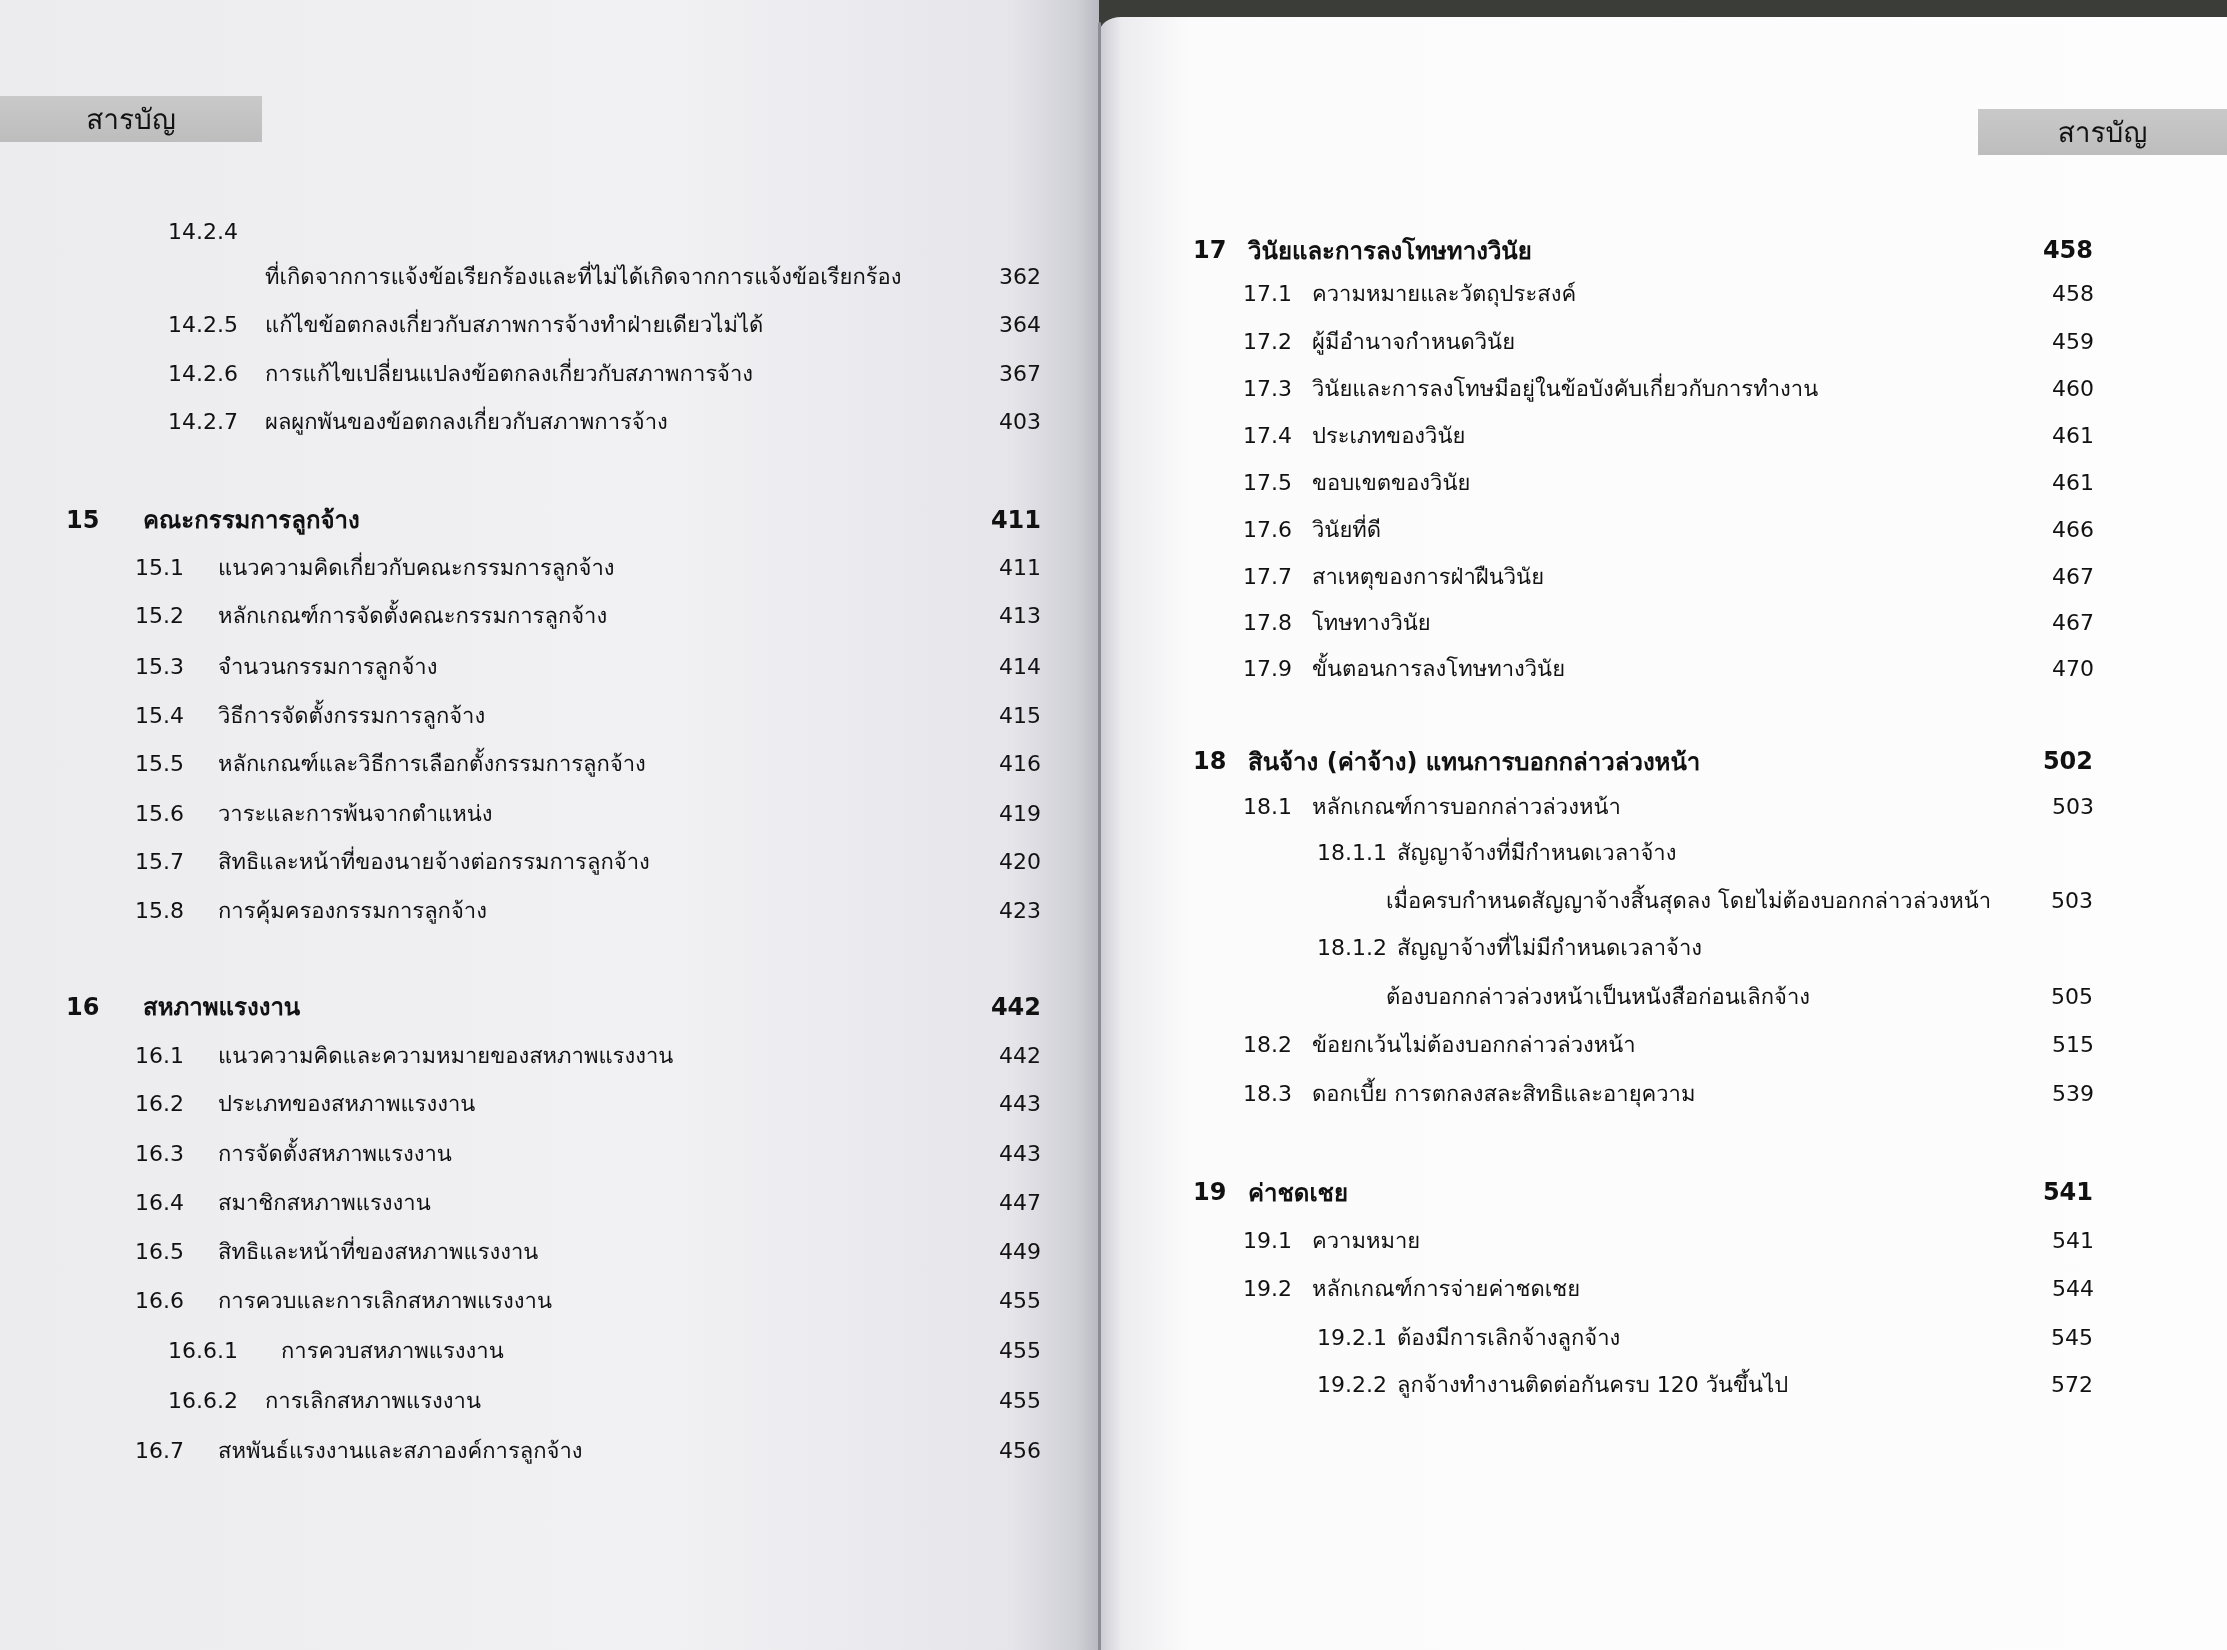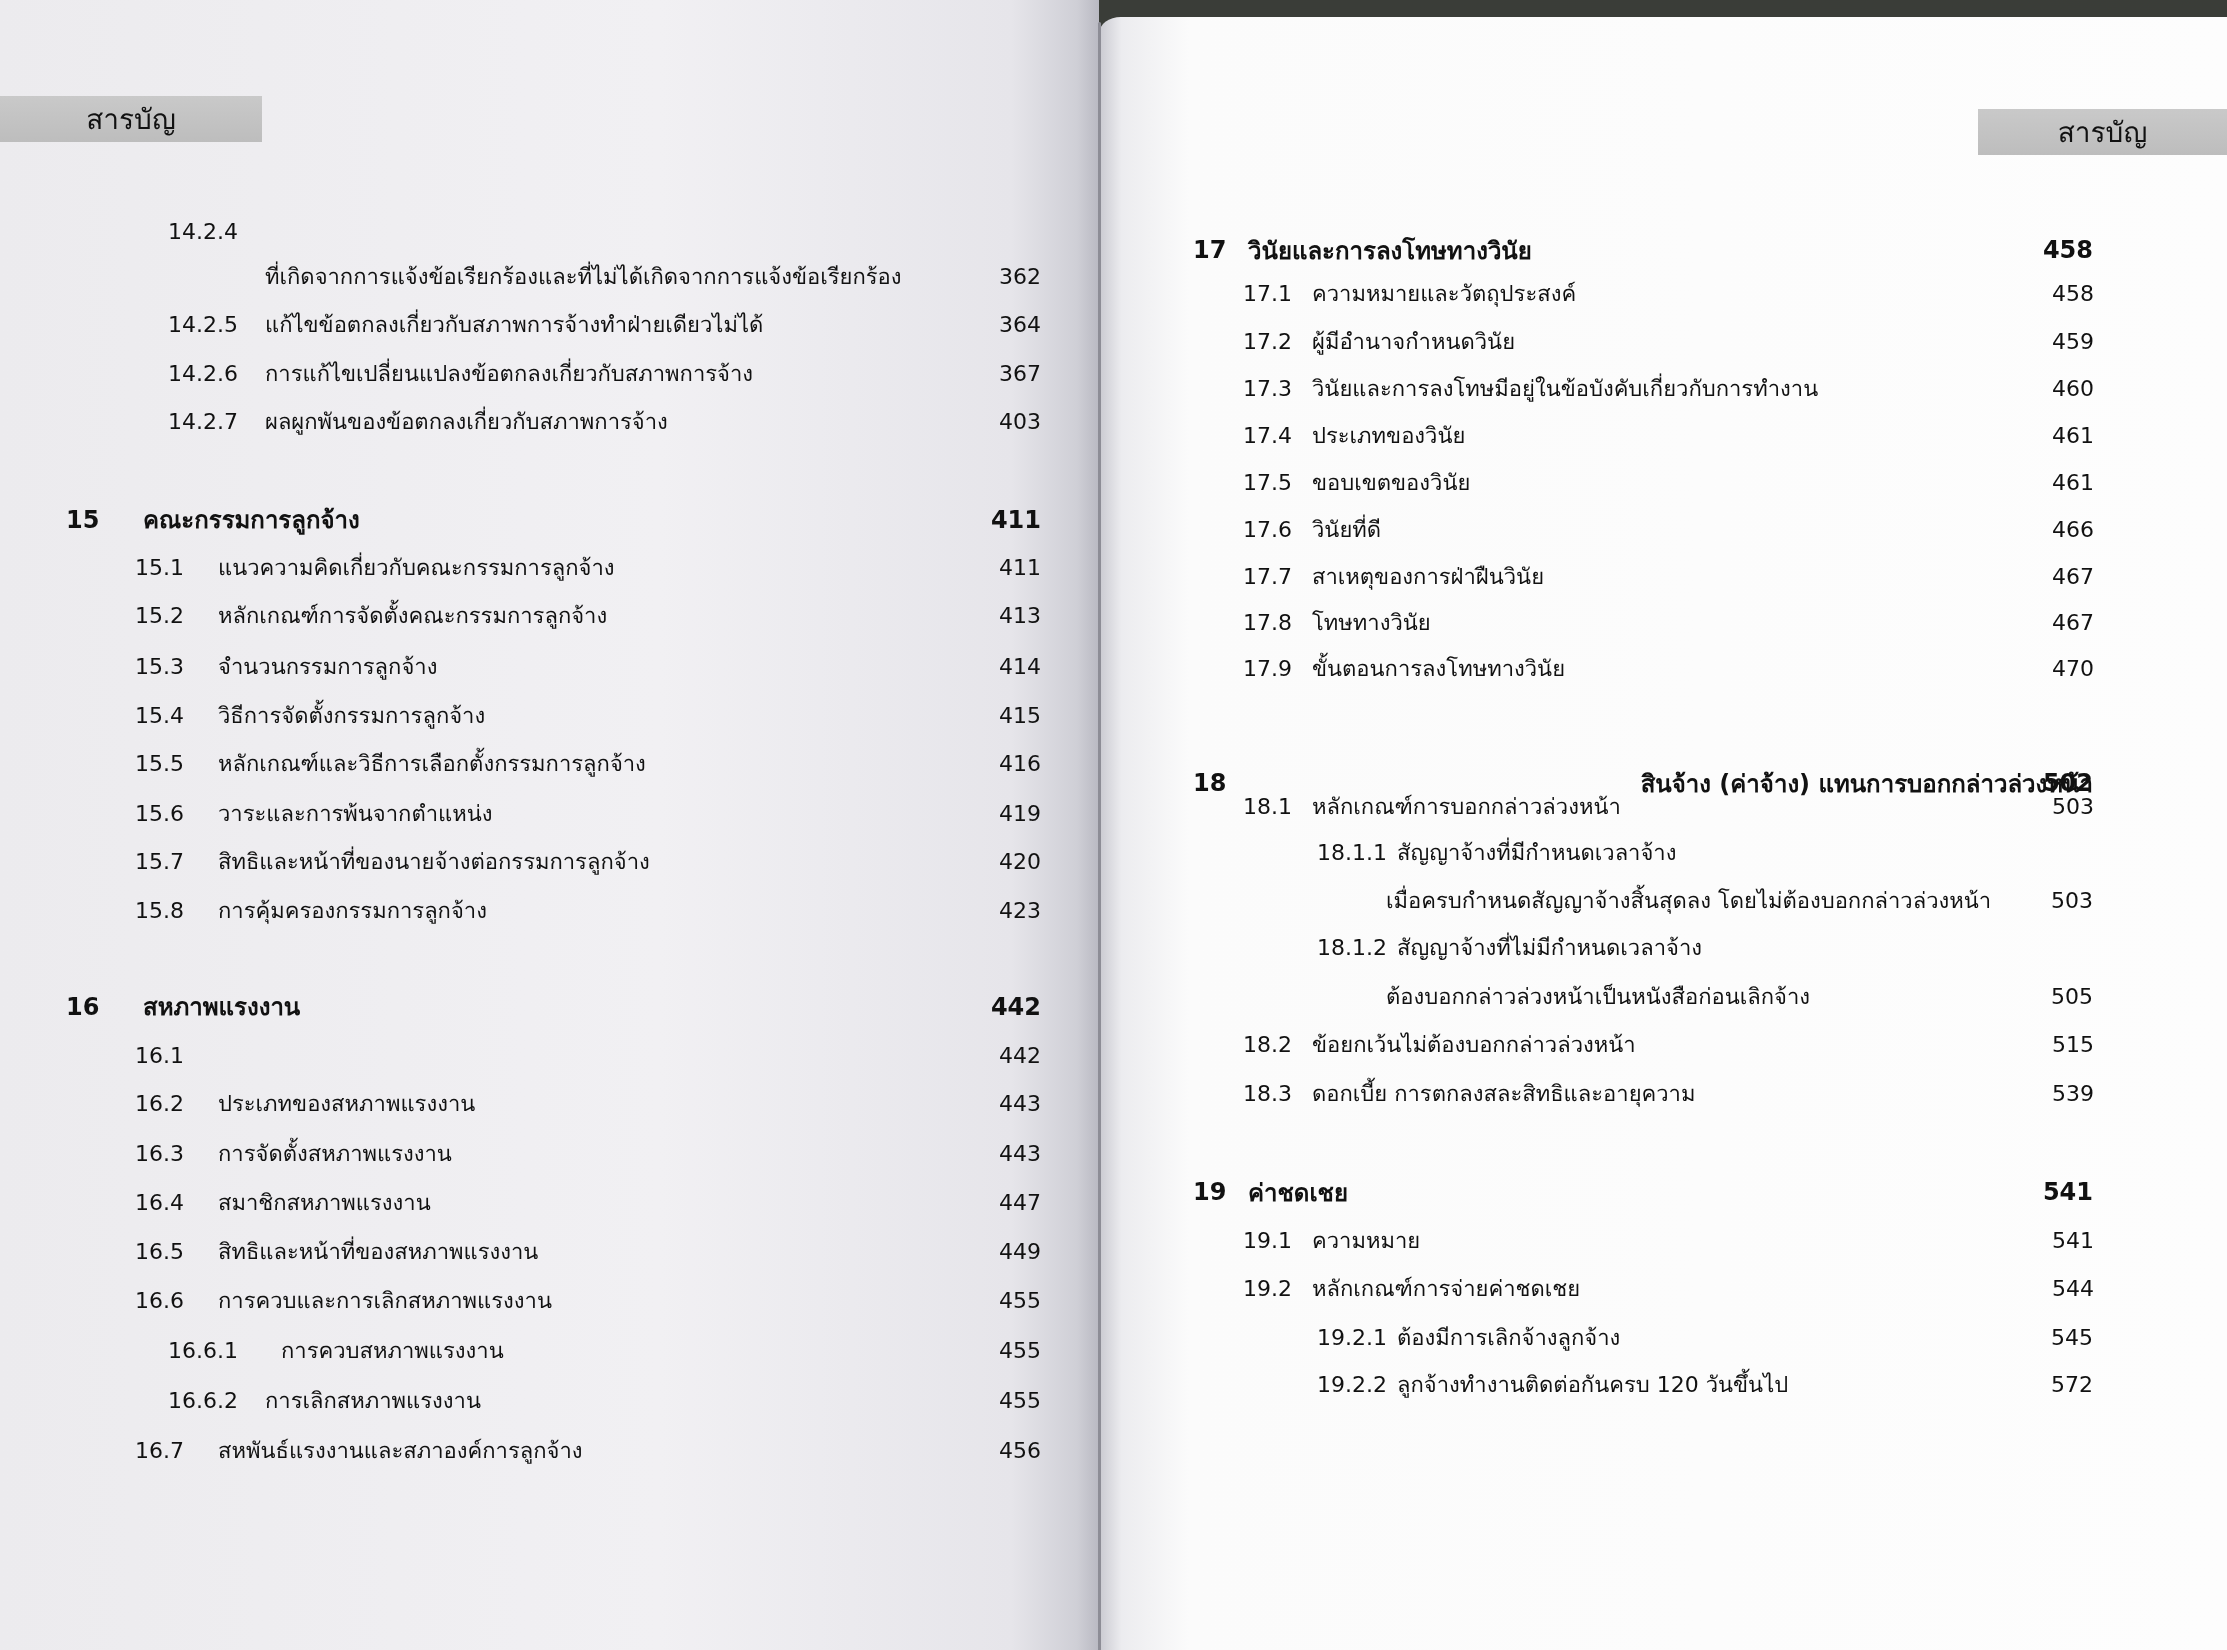--- a/index.html
+++ b/index.html
@@ -118,20 +118,21 @@
         <span class="toc-title">การคุ้มครองกรรมการลูกจ้าง</span>
         <span class="toc-page" style="right: 0px;">423</span>
       </div>
       <div class="toc-row lvl-chapter" style="top: 990px; left: 66px; width: 975px;">
         <span class="toc-num" style="width: 77px;">16</span>
         <span class="toc-title">สหภาพแรงงาน</span>
         <span class="toc-page" style="right: 0px;">442</span>
       </div>
       <div class="toc-row lvl-section" style="top: 1039px; left: 135px; width: 906px;">
         <span class="toc-num" style="width: 83px;">16.1</span>
+        <span class="toc-title">แนวความคิดและความหมายของสหภาพแรงงาน</span>
         <span class="toc-page" style="right: 0px;">442</span>
       </div>
       <div class="toc-row lvl-section" style="top: 1087px; left: 135px; width: 906px;">
         <span class="toc-num" style="width: 83px;">16.2</span>
         <span class="toc-title">ประเภทของสหภาพแรงงาน</span>
         <span class="toc-page" style="right: 0px;">443</span>
       </div>
       <div class="toc-row lvl-section" style="top: 1137px; left: 135px; width: 906px;">
         <span class="toc-num" style="width: 83px;">16.3</span>
         <span class="toc-title">การจัดตั้งสหภาพแรงงาน</span>
@@ -218,21 +219,21 @@
       <div class="toc-row lvl-section" style="top: 589px; left: 144px; width: 851px;">
         <span class="toc-num" style="width: 69px;">17.8</span>
         <span class="toc-title">โทษทางวินัย</span>
         <span class="toc-page" style="right: 0px;">467</span>
       </div>
       <div class="toc-row lvl-section" style="top: 635px; left: 144px; width: 851px;">
         <span class="toc-num" style="width: 69px;">17.9</span>
         <span class="toc-title">ขั้นตอนการลงโทษทางวินัย</span>
         <span class="toc-page" style="right: 0px;">470</span>
       </div>
-      <div class="toc-row lvl-chapter" style="top: 750px; left: 94px; width: 900px; justify-content: space-between;">
+      <div class="toc-row lvl-chapter" style="top: 728px; left: 94px; width: 900px;">
         <span class="toc-num" style="width: 55px;">18</span>
         <span class="toc-title">สินจ้าง (ค่าจ้าง) แทนการบอกกล่าวล่วงหน้า</span>
         <span class="toc-page" style="right: 0px;">502</span>
       </div>
       <div class="toc-row lvl-section" style="top: 773px; left: 144px; width: 851px;">
         <span class="toc-num" style="width: 69px;">18.1</span>
         <span class="toc-title">หลักเกณฑ์การบอกกล่าวล่วงหน้า</span>
         <span class="toc-page" style="right: 0px;">503</span>
       </div>
       <div class="toc-row lvl-subsection" style="top: 819px; left: 218px; width: 776px;">

